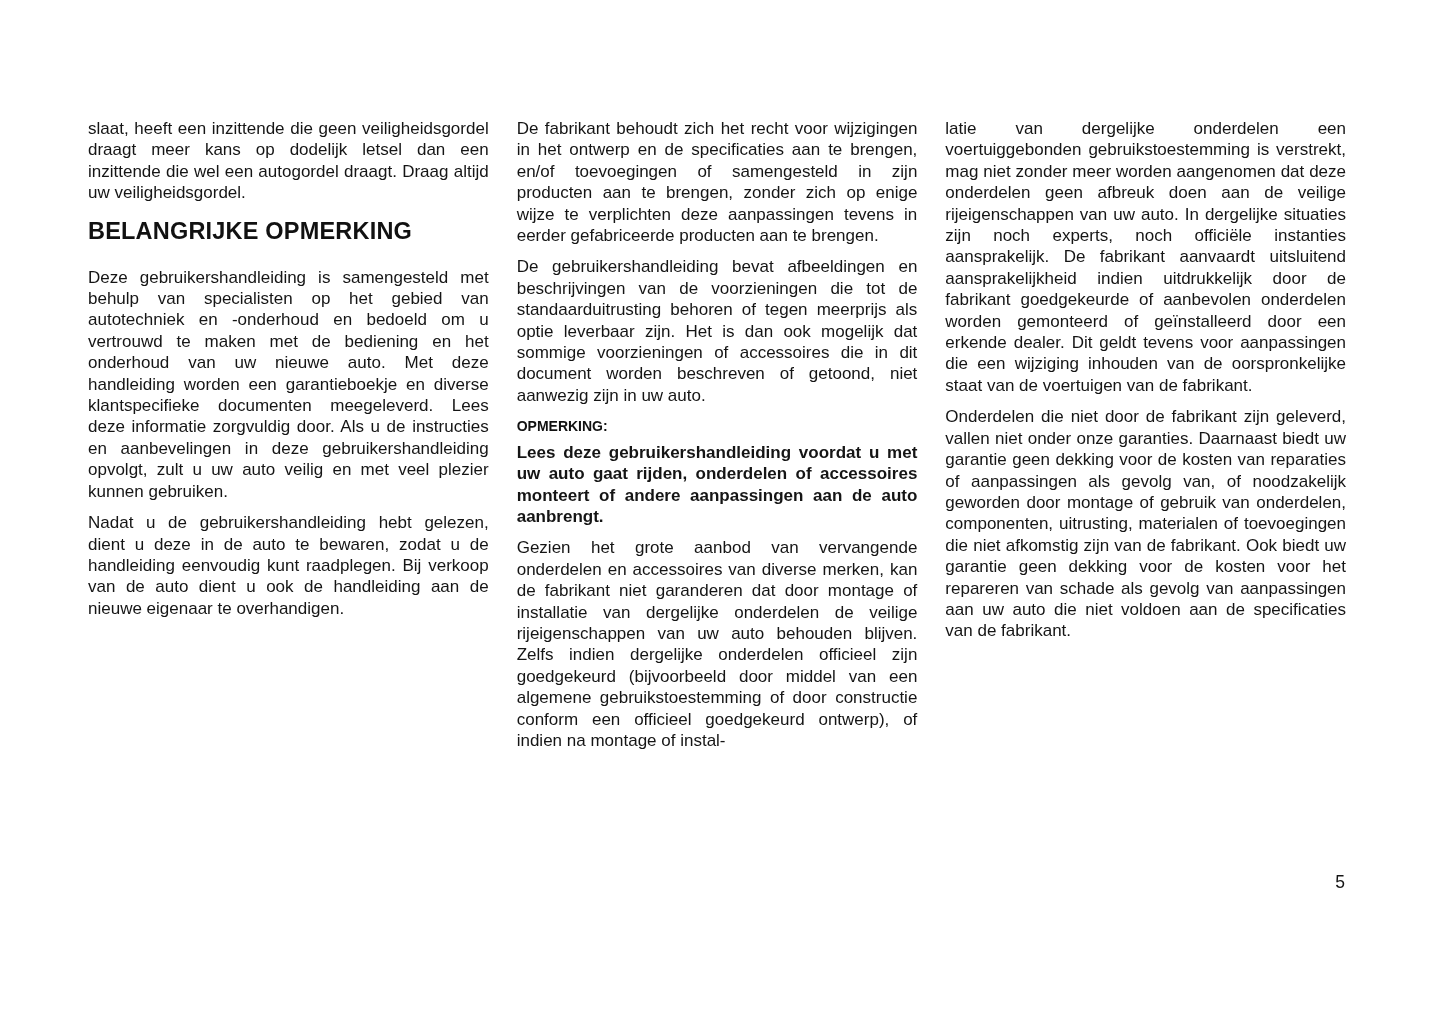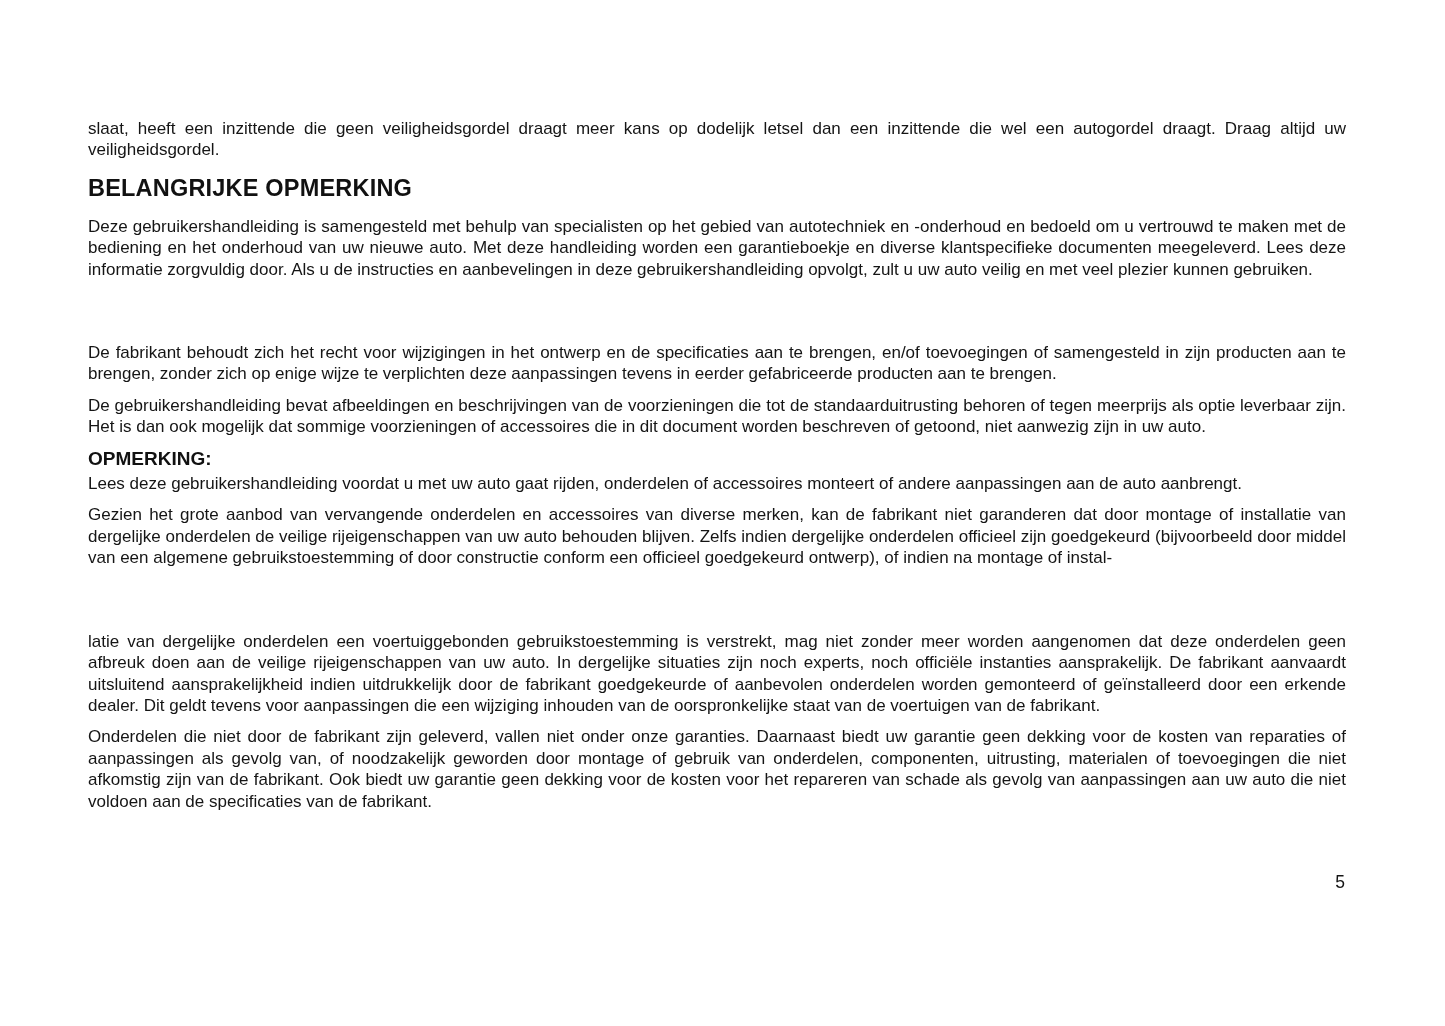--- a/index.html
+++ b/index.html
@@ -15,46 +15,45 @@
     color: #111111;
     font-family: "Liberation Sans", "DejaVu Sans", sans-serif;
     overflow: hidden;
   }
   .content {
     position: absolute;
     left: 88px;
     top: 118px;
     width: 1258px;
     display: flex;
-    gap: 52px;
-    flex-direction: column;
+    gap: 28px;
   }
   .column {
     flex: 1 1 0;
     min-width: 0;
   }
   .para {
     margin: 0 0 10px 0;
     font-size: 17px;
     line-height: 21.4px;
     text-align: justify;
     color: #151515;
   }
   .para.bold {
-    font-weight: normal;
+    font-weight: bold;
   }
   .note-heading {
     margin: 2px 0 4px 0;
-    font-size: 19px;
+    font-size: 14px;
     line-height: 21.4px;
     font-weight: bold;
     color: #111111;
   }
   .section-heading {
-    margin: 14px 0 14px 0;
+    margin: 14px 0 22px 0;
     font-size: 23.5px;
     line-height: 27px;
     font-weight: bold;
     letter-spacing: 0.2px;
     color: #111111;
   }
   .page-number {
     position: absolute;
     top: 872px;
     right: 100px;
@@ -65,20 +64,21 @@
 </head>
 <body>
 
 <div class="page">
   <div class="content">
 
     <div class="column">
       <p class="para">slaat, heeft een inzittende die geen veiligheidsgordel draagt meer kans op dodelijk letsel dan een inzittende die wel een autogordel draagt. Draag altijd uw veiligheidsgordel.</p>
       <h1 class="section-heading">BELANGRIJKE OPMERKING</h1>
       <p class="para">Deze gebruikershandleiding is samengesteld met behulp van specialisten op het gebied van autotechniek en -onderhoud en bedoeld om u vertrouwd te maken met de bediening en het onderhoud van uw nieuwe auto. Met deze handleiding worden een garantieboekje en diverse klantspecifieke documenten meegeleverd. Lees deze informatie zorgvuldig door. Als u de instructies en aanbevelingen in deze gebruikershandleiding opvolgt, zult u uw auto veilig en met veel plezier kunnen gebruiken.</p>
+      <p class="para">Nadat u de gebruikershandleiding hebt gelezen, dient u deze in de auto te bewaren, zodat u de handleiding eenvoudig kunt raadplegen. Bij verkoop van de auto dient u ook de handleiding aan de nieuwe eigenaar te overhandigen.</p>
     </div>
 
     <div class="column">
       <p class="para">De fabrikant behoudt zich het recht voor wijzigingen in het ontwerp en de specificaties aan te brengen, en/of toevoegingen of samengesteld in zijn producten aan te brengen, zonder zich op enige wijze te verplichten deze aanpassingen tevens in eerder gefabriceerde producten aan te brengen.</p>
       <p class="para">De gebruikershandleiding bevat afbeeldingen en beschrijvingen van de voorzieningen die tot de standaarduitrusting behoren of tegen meerprijs als optie leverbaar zijn. Het is dan ook mogelijk dat sommige voorzieningen of accessoires die in dit document worden beschreven of getoond, niet aanwezig zijn in uw auto.</p>
       <h2 class="note-heading">OPMERKING:</h2>
       <p class="para bold">Lees deze gebruikershandleiding voordat u met uw auto gaat rijden, onderdelen of accessoires monteert of andere aanpassingen aan de auto aanbrengt.</p>
       <p class="para">Gezien het grote aanbod van vervangende onderdelen en accessoires van diverse merken, kan de fabrikant niet garanderen dat door montage of installatie van dergelijke onderdelen de veilige rijeigenschappen van uw auto behouden blijven. Zelfs indien dergelijke onderdelen officieel zijn goedgekeurd (bijvoorbeeld door middel van een algemene gebruikstoestemming of door constructie conform een officieel goedgekeurd ontwerp), of indien na montage of instal-</p>
     </div>
 

